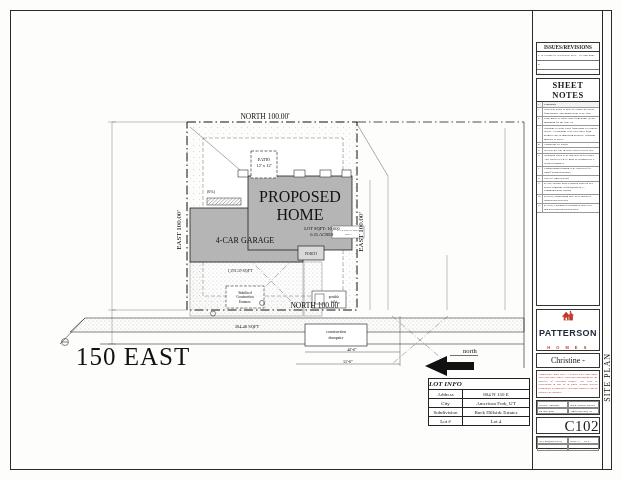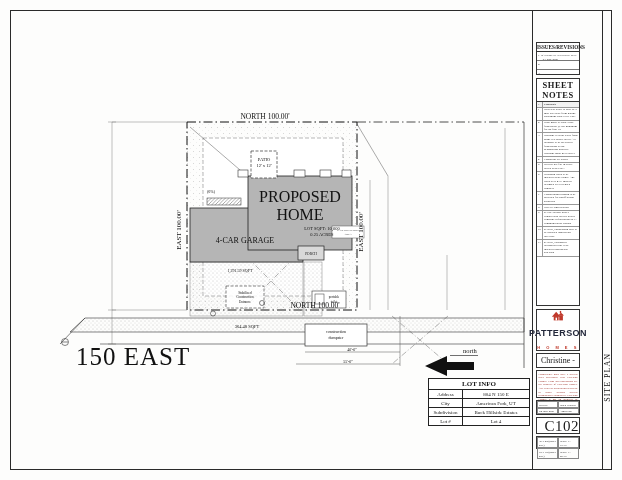--- a/index.html
+++ b/index.html
@@ -4,21 +4,21 @@
 <style>
   html,body{margin:0;padding:0;background:#e8e8e8;}
   .sheet{position:relative;width:622px;height:480px;background:#fdfdfc;font-family:"Liberation Serif",serif;color:#1a1a1a;overflow:hidden;}
   .sheet-border{position:absolute;left:10px;top:10px;right:10px;bottom:10px;border:1.2px solid #2a2a2a;}
   .plan-svg{position:absolute;left:0;top:0;width:622px;height:480px;}
 
   
   .panel-divider{position:absolute;left:532px;top:10px;bottom:10px;width:0;border-left:1px solid #2a2a2a;}
   .title-strip{position:absolute;left:602px;top:10px;bottom:10px;width:10px;border-left:1px solid #2a2a2a;}
   .strip-text{position:absolute;bottom:68px;left:0px;writing-mode:vertical-rl;transform:rotate(180deg);font-size:8px;letter-spacing:1px;color:#111;}
-  .pbox{position:absolute;left:536px;width:44px;border:0.8px solid #333;background:#fff;box-sizing:border-box;}
+  .pbox{position:absolute;left:536px;width:64px;border:0.8px solid #333;background:#fff;box-sizing:border-box;}
   .pbox-head{font-weight:bold;text-align:center;border-bottom:0.8px solid #333;padding:1px 0;}
   .issues{top:42px;height:33px;font-size:5.2px;}
   .issue-row{display:flex;gap:1px;border-bottom:0.5px solid #777;height:7px;font-size:2.9px;padding:1px 1px 0 1px;}
   .notes{top:78px;height:228px;font-size:2.9px;overflow:hidden;}
   .notes .pbox-head{font-size:8.5px;letter-spacing:0.5px;}
   .nrow{display:grid;grid-template-columns:6px 1fr;border-bottom:0.4px solid #999;line-height:1.25;}
   .nrow div{padding:0.5px 1px;border-right:0.4px solid #999;}
   .nrow div:last-child{border-right:none;}
   .nhead{font-style:italic;background:#f2f2f2;}
   .logo{top:309px;height:42px;display:flex;flex-direction:column;align-items:center;justify-content:center;gap:7px;}
@@ -27,21 +27,21 @@
   .plan-name{top:353px;height:15px;font-size:8px;text-align:center;line-height:14px;}
   .copyright{top:370px;height:28px;font-size:2.8px;color:#a03built;color:#a0342c;padding:1.5px;line-height:1.3;text-align:justify;}
   .projgrid{top:400px;height:15px;display:grid;grid-template-columns:1fr 1fr;grid-template-rows:1fr 1fr;font-size:2.9px;}
   .projgrid div{border:0.3px solid #888;padding:0.5px 1px;overflow:hidden;}
   .sheetnum{top:417px;height:17px;font-size:15px;text-align:right;line-height:16px;letter-spacing:0.5px;}
   .scales{top:436px;height:13px;display:grid;grid-template-columns:1fr 1fr;grid-template-rows:1fr 1fr;font-size:2.9px;}
   .scales div{border:0.3px solid #888;padding:0.5px 1px;}
 
   
   .lotinfo{position:absolute;left:428px;top:378px;width:100px;border:1px solid #222;background:#fff;font-size:5px;}
-  .lotinfo .lt{font-weight:bold;font-size:7px;text-align:center;border-bottom:0.8px solid #222;padding:1px 0;}
+  .lotinfo .lt{font-style:italic;font-weight:bold;font-size:7px;text-align:left;border-bottom:0.8px solid #222;padding:1px 0;}
   .lirow{display:grid;grid-template-columns:34px 1fr;border-bottom:0.6px solid #222;}
   .lirow:last-child{border-bottom:none;}
   .lirow div{padding:1.5px 1px;text-align:center;border-right:0.6px solid #222;}
   .lirow div:last-child{border-right:none;}
 </style>
 </head>
 <body>
 
 <div class="sheet">
   <div class="sheet-border"></div>

